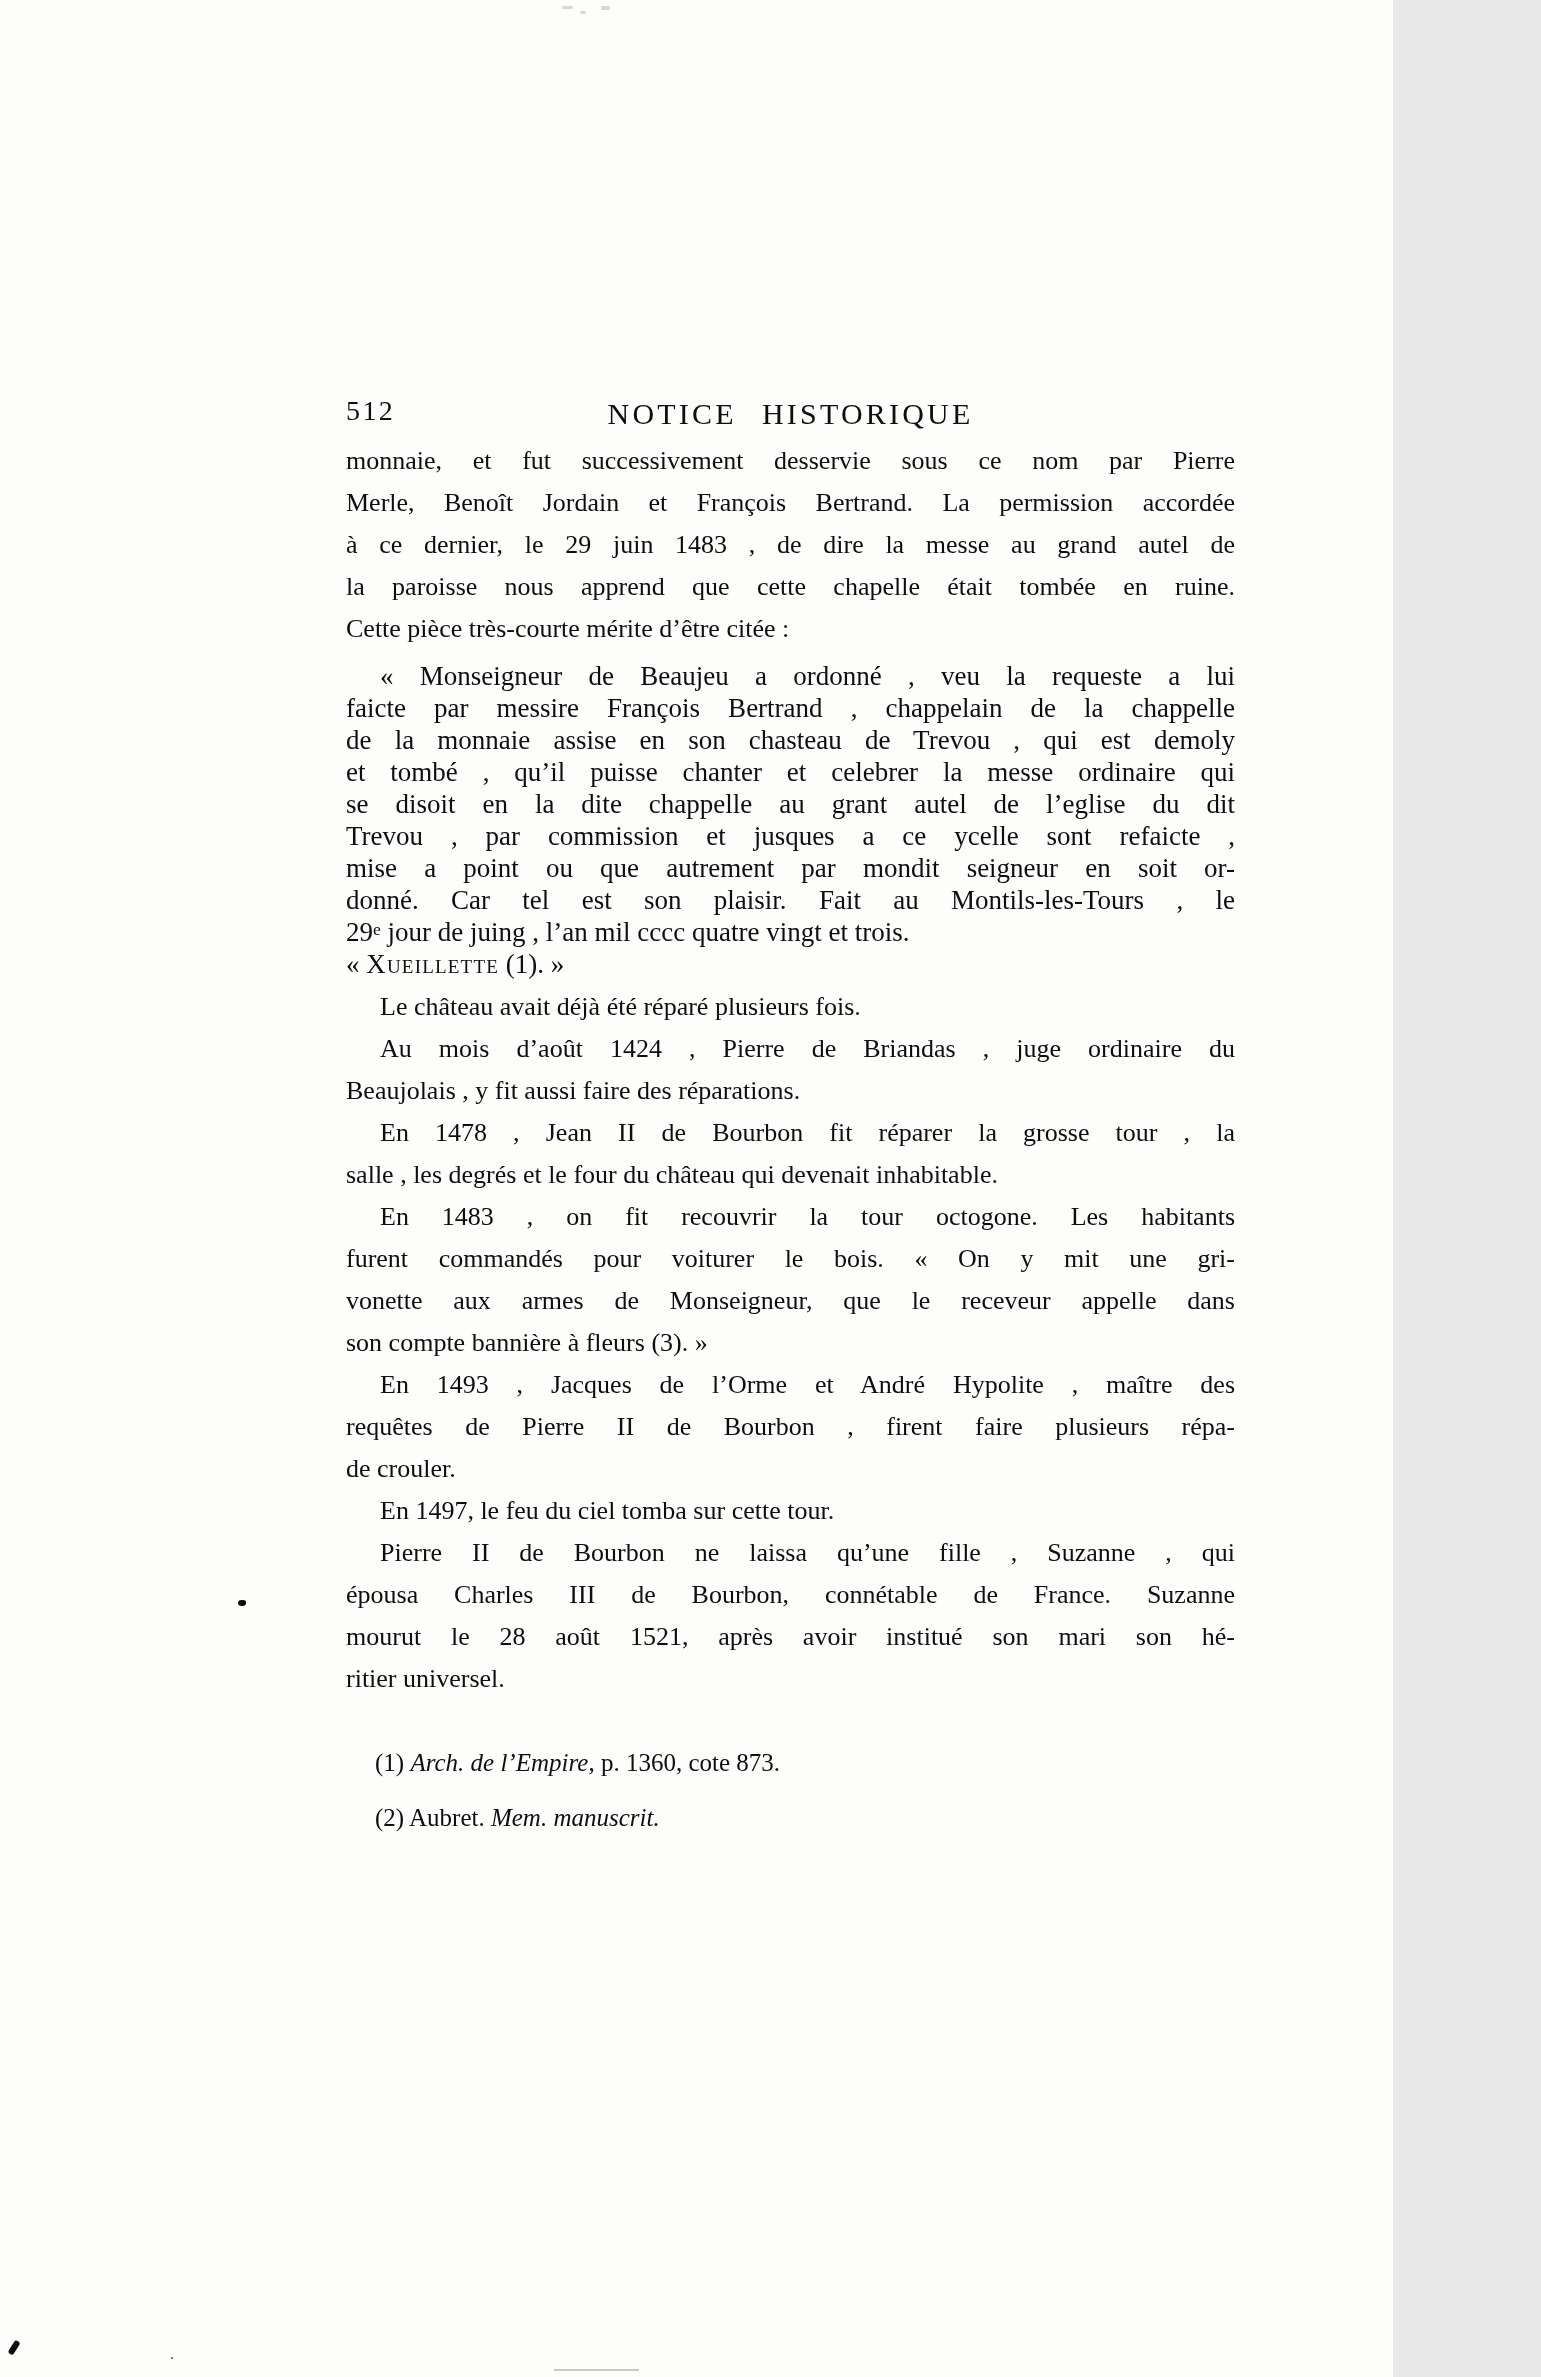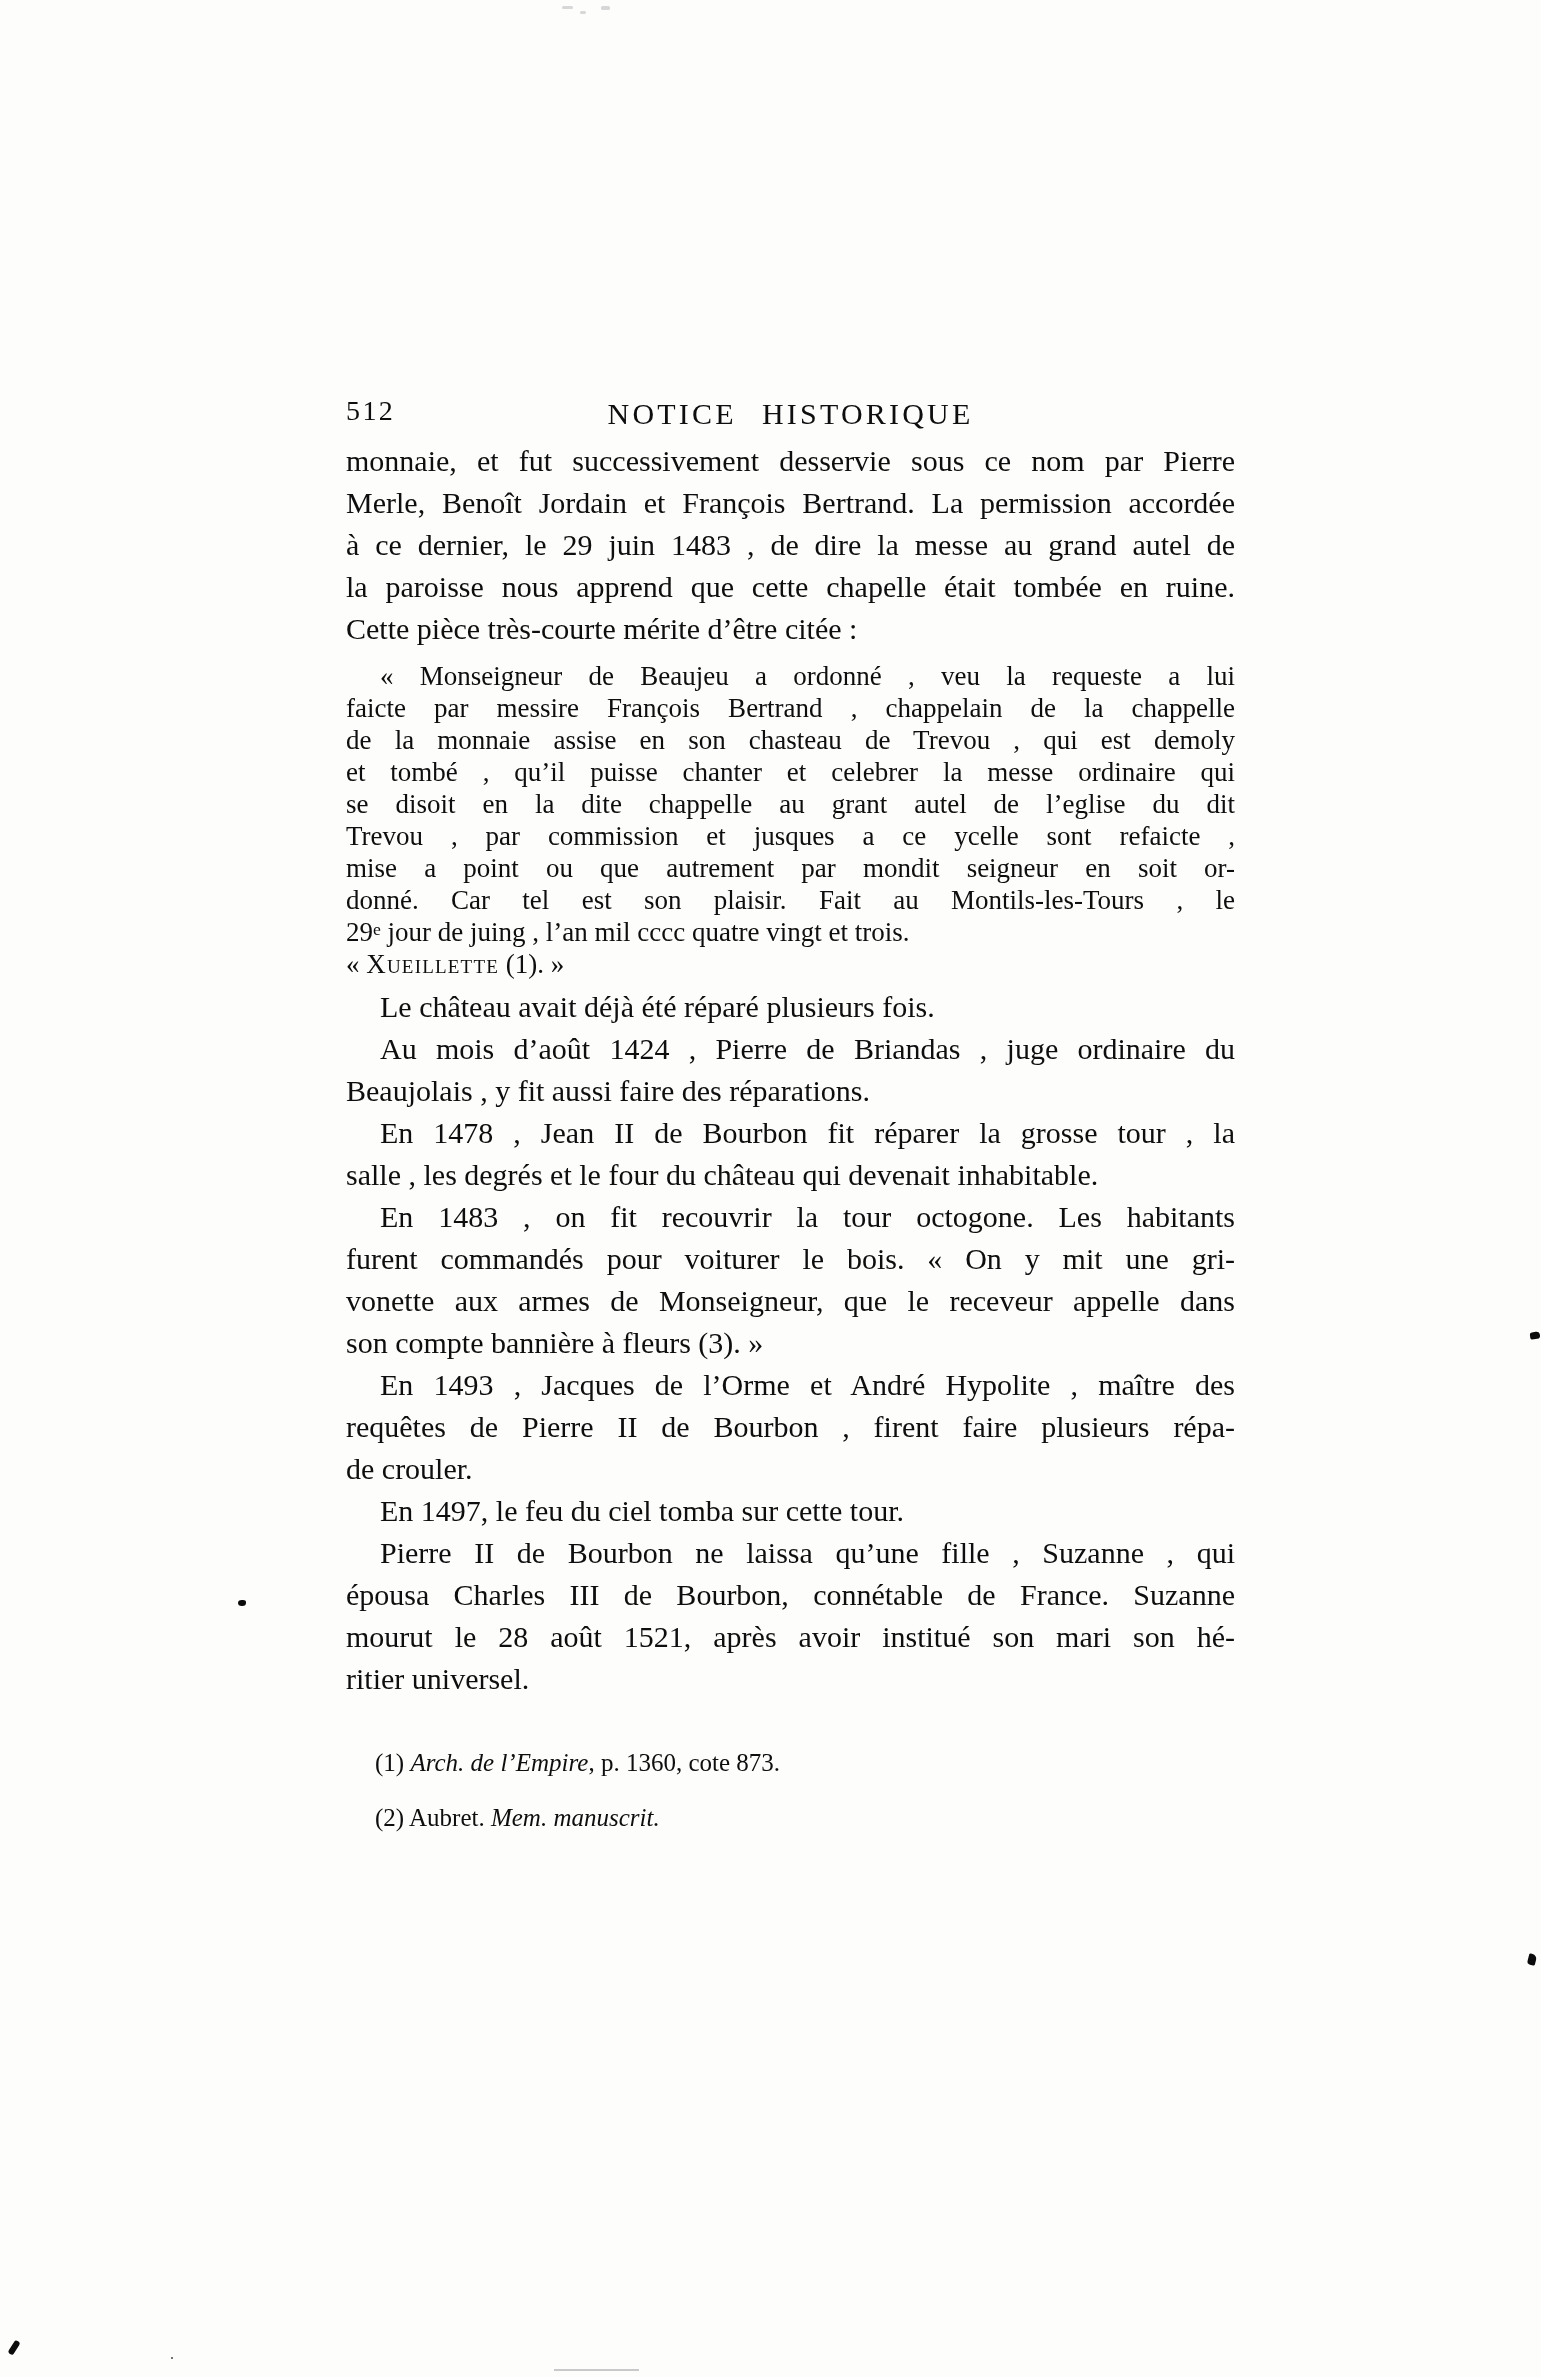--- a/index.html
+++ b/index.html
@@ -1,39 +1,39 @@
 <!DOCTYPE html>
 <html style="font-size:13px"><head>
 <meta charset="utf-8">
 <style>
   html,body{margin:0;padding:0;background:#e8e8e8;}
   .page{
     position:relative;
-    width:1541px;height:2377px;
+    width:1393px;height:2377px;
     background:#fdfdfc;
     overflow:hidden;
     font-family:"Liberation Serif", serif;
     color:#0e0e0e;
   }
   .textblock{
     position:absolute;left:346px;top:392px;width:889px;
   }
   
   .header{position:relative;height:40px;margin-bottom:8px;}
   .pagenum{
     position:absolute;left:0;top:3.2px;
     font-size:28px;letter-spacing:2.4px;
   }
   .runtitle{
     display:block;text-align:center;
     font-size:30px;letter-spacing:3.2px;word-spacing:14.5px;
     padding-top:4.8px;
   }
   
-  .para{font-size:30px;line-height:42px;}
+  .para{font-size:26px;line-height:42px;}
   .line{text-align:justify;text-align-last:justify;white-space:normal;}
   .line.end{text-align-last:left;}
   .line.ind{text-indent:34px;}
   .quote{font-size:27px;line-height:32px;margin:9.7px 0 6.4px 0;}
   .quote sup{font-size:17.7px;vertical-align:6.4px;line-height:0;}
   .attrib{text-align:right;text-align-last:right;padding-right:113px;}
   .sc{font-variant:small-caps;letter-spacing:1.2px;margin-top:13px;}
   
   .footnotes{margin-top:47px;font-size:25px;line-height:31px;}
   .fn{margin-bottom:24px;text-indent:29px;}

